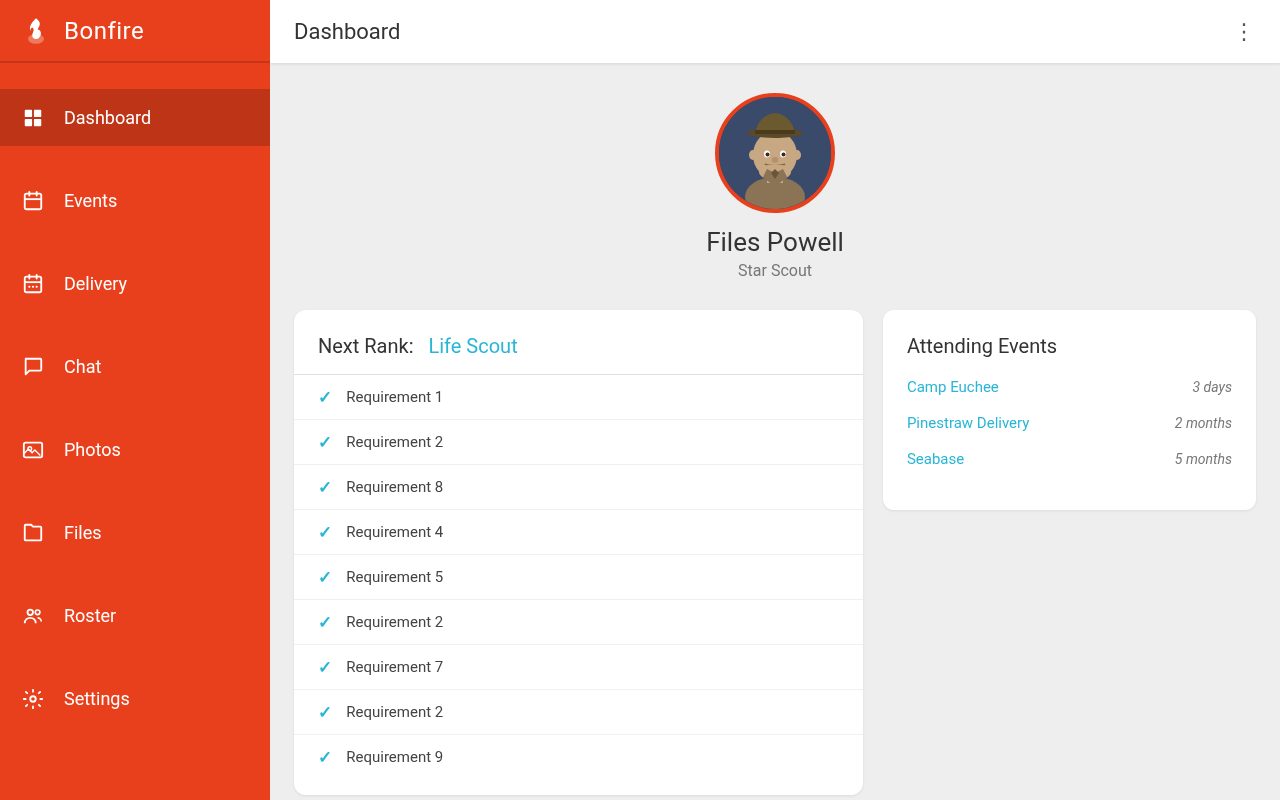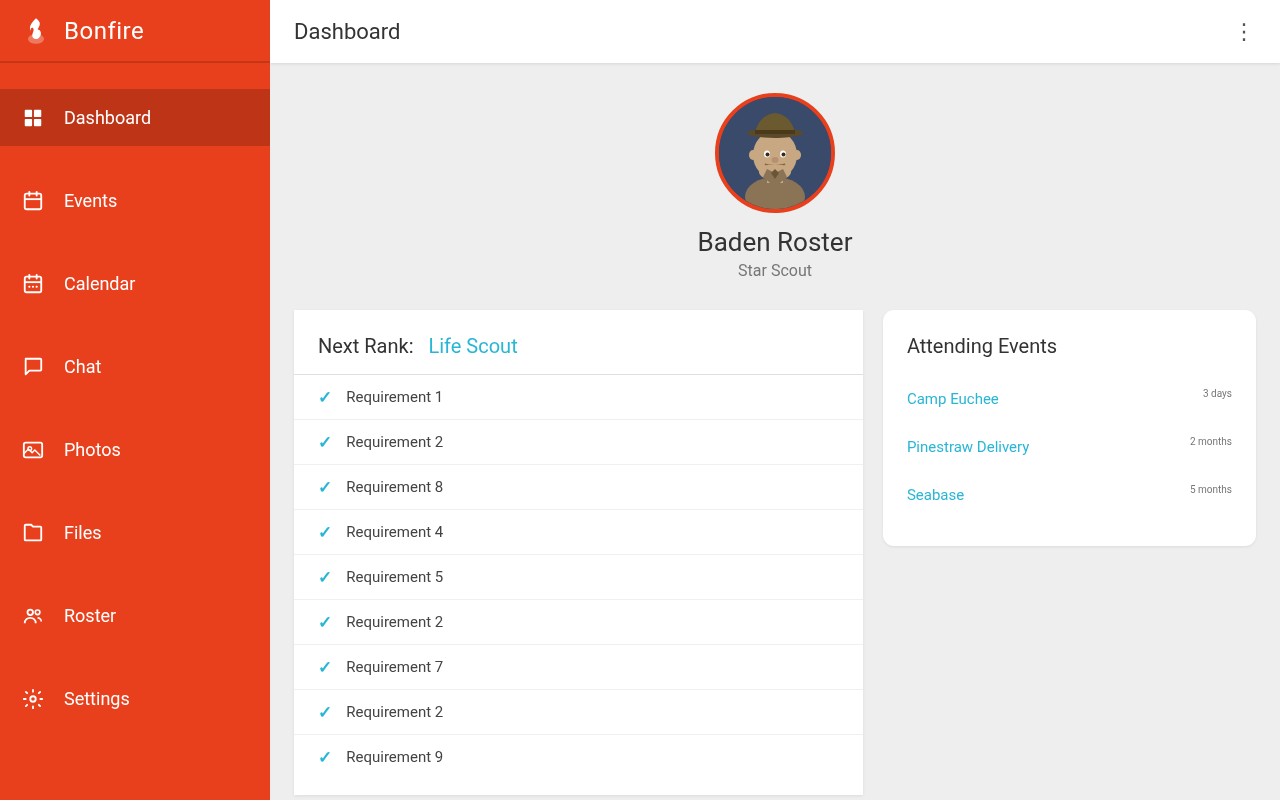--- a/index.html
+++ b/index.html
@@ -135,21 +135,21 @@
       gap: 20px;
       width: 100%;
       padding: 10px 24px 0 24px;
       align-items: flex-start;
       flex: 1;
     }
 
     
     #next-rank-card {
       background: white;
-      border-radius: 0;
+      border-radius: 12px;
       padding: 24px 0 16px 0;
       flex: 1.4;
       box-shadow: 0 1px 3px rgba(0,0,0,0.08);
       overflow: hidden;
     }
     .card-title {
       font-size: 20px;
       font-weight: 400;
       color: #333;
       margin-bottom: 16px;
@@ -193,25 +193,25 @@
     .event-row {
       display: flex;
       justify-content: space-between;
       align-items: center;
       margin-bottom: 18px;
     }
     .event-name {
       color: #29b6d6;
       font-size: 15px;
       cursor: pointer;
-      margin-top: 12px;
     }
     .event-time {
       color: #777;
-      font-size: 10px;
+      font-size: 14px;
+      font-style: italic;
     }
 
     
     #scroll-hint {
       text-align: center;
       color: #999;
       font-size: 14px;
       padding: 12px 0 16px;
       width: 100%;
     }
@@ -265,21 +265,21 @@
       <svg width="22" height="22" viewBox="0 0 24 24">
           <rect x="3" y="4" width="18" height="17" rx="2" fill="none" stroke="white" stroke-width="2"></rect>
           <line x1="16" y1="2" x2="16" y2="6" stroke="white" stroke-width="2" stroke-linecap="round"></line>
           <line x1="8" y1="2" x2="8" y2="6" stroke="white" stroke-width="2" stroke-linecap="round"></line>
           <line x1="3" y1="10" x2="21" y2="10" stroke="white" stroke-width="2"></line>
           <circle cx="8" cy="15" r="1.2" fill="white"></circle>
           <circle cx="12" cy="15" r="1.2" fill="white"></circle>
           <circle cx="16" cy="15" r="1.2" fill="white"></circle>
         </svg>
     </span>
-    <span>Calendar</span>
+    <span>Delivery</span>
   </div>
 
   <div class="nav-item">
     <span class="nav-icon">
       <svg width="22" height="22" viewBox="0 0 24 24">
           <path d="M4 3h16a1 1 0 011 1v11a1 1 0 01-1 1H8l-4 4V4a1 1 0 011-1z" fill="none" stroke="white" stroke-width="2" stroke-linejoin="round"></path>
         </svg>
     </span>
     <span>Chat</span>
   </div>
@@ -366,21 +366,21 @@
 
           <ellipse cx="34" cy="58" rx="4" ry="5" fill="#c8a882"></ellipse>
           <ellipse cx="78" cy="58" rx="4" ry="5" fill="#c8a882"></ellipse>
 
           <ellipse cx="56" cy="75" rx="16" ry="8" fill="#c8a882"></ellipse>
 
           <path d="M44 80 L56 90 L68 80 L64 72 L56 76 L48 72Z" fill="#8B7355"></path>
           <path d="M52 76 L56 82 L60 76 L56 72Z" fill="#6b5535"></path>
         </svg>
       </div>
-      <div class="profile-name">Baden Roster</div>
+      <div class="profile-name">Files Powell</div>
       <div class="profile-rank">Star Scout</div>
     </div>
 
     <div id="cards-row">
 
       <div id="next-rank-card">
         <div class="card-title">
           <span>Next Rank:</span>
           <span>&nbsp;</span>
           <a class="rank-link">Life Scout</a>

